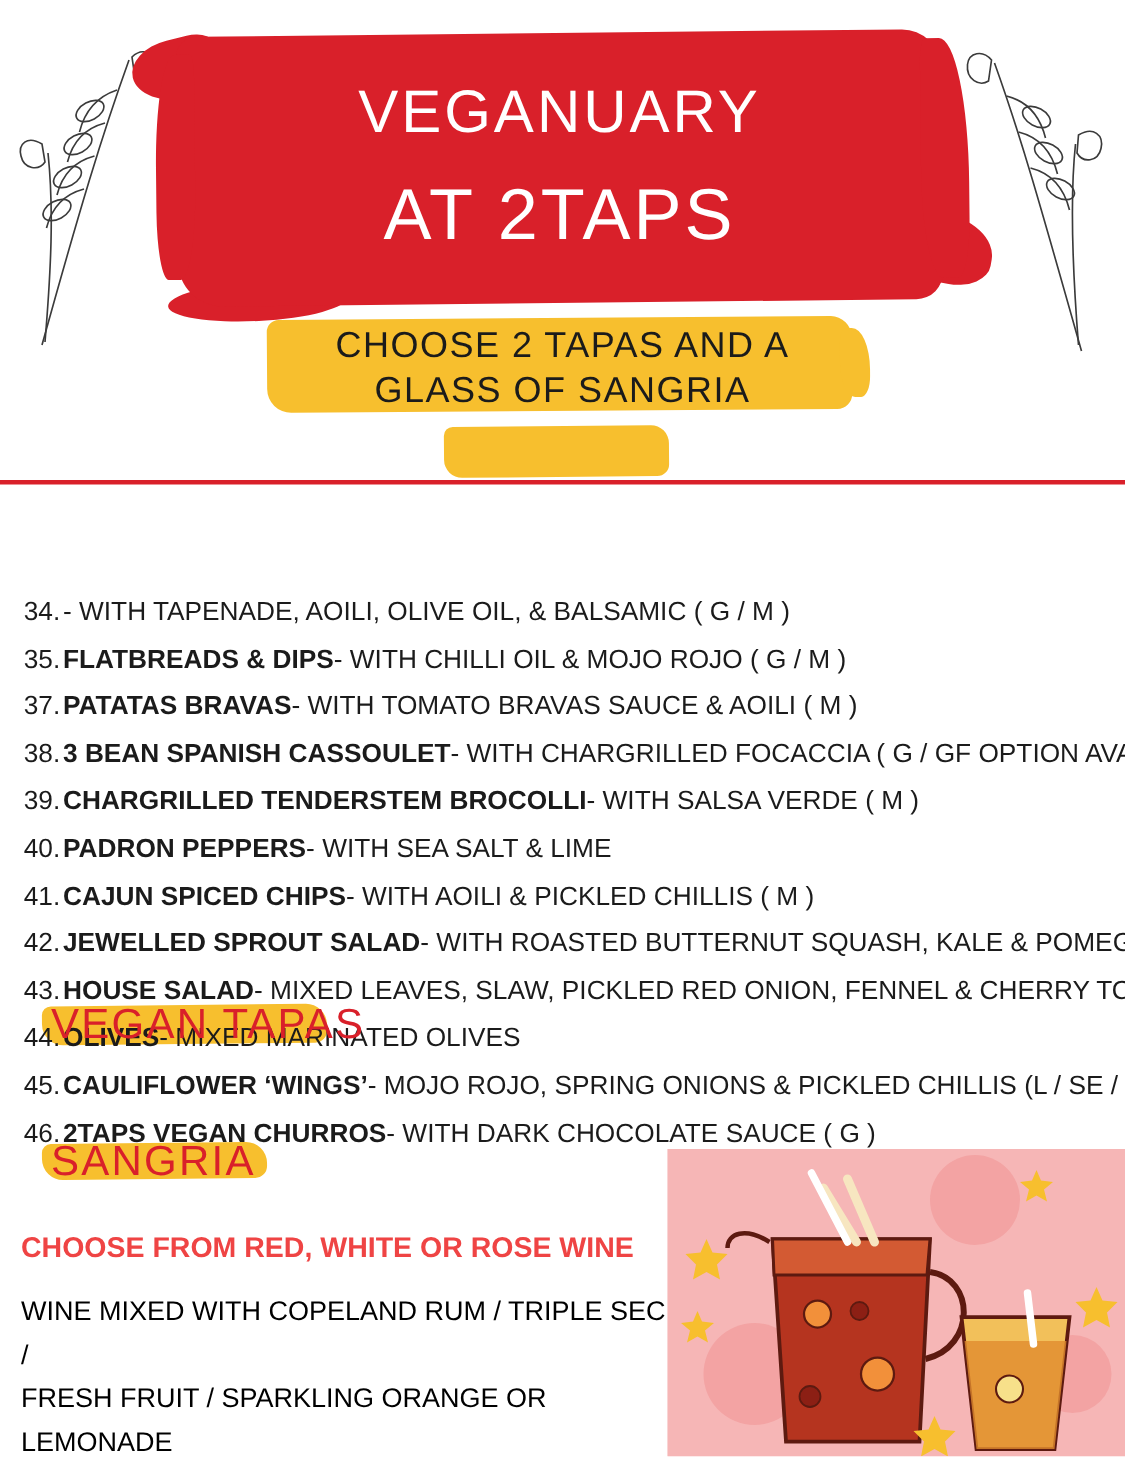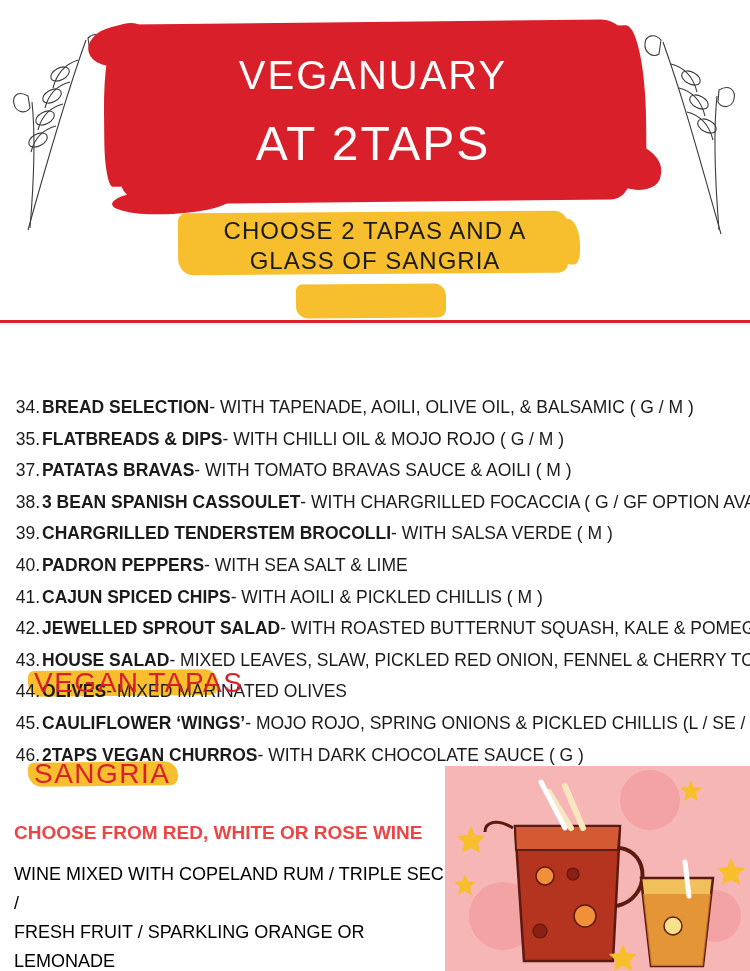--- a/index.html
+++ b/index.html
@@ -177,21 +177,20 @@
   <div class="red-rule"></div>
 
   <div class="section-head">
     <div class="highlight" style="left:28px;top:348px;width:190px;height:26px;"></div>
     <div class="section-label" style="left:34px;top:345px;">Vegan Tapas</div>
   </div>
 
   <div class="tapas-list">
     <div class="tapas-row">
       <span class="tapas-num">34.</span>
-      <span class="tapas-name">BREAD SELECTION</span>
       <span class="tapas-desc"> -  WITH TAPENADE, AOILI, OLIVE OIL, &amp; BALSAMIC ( G / M )</span>
     </div>
     <div class="tapas-row">
       <span class="tapas-num">35.</span>
       <span class="tapas-name">FLATBREADS &amp; DIPS</span>
       <span class="tapas-desc"> - WITH CHILLI OIL &amp; MOJO ROJO ( G / M )</span>
     </div>
     <div class="tapas-row">
       <span class="tapas-num">37.</span>
       <span class="tapas-name">PATATAS BRAVAS</span>

